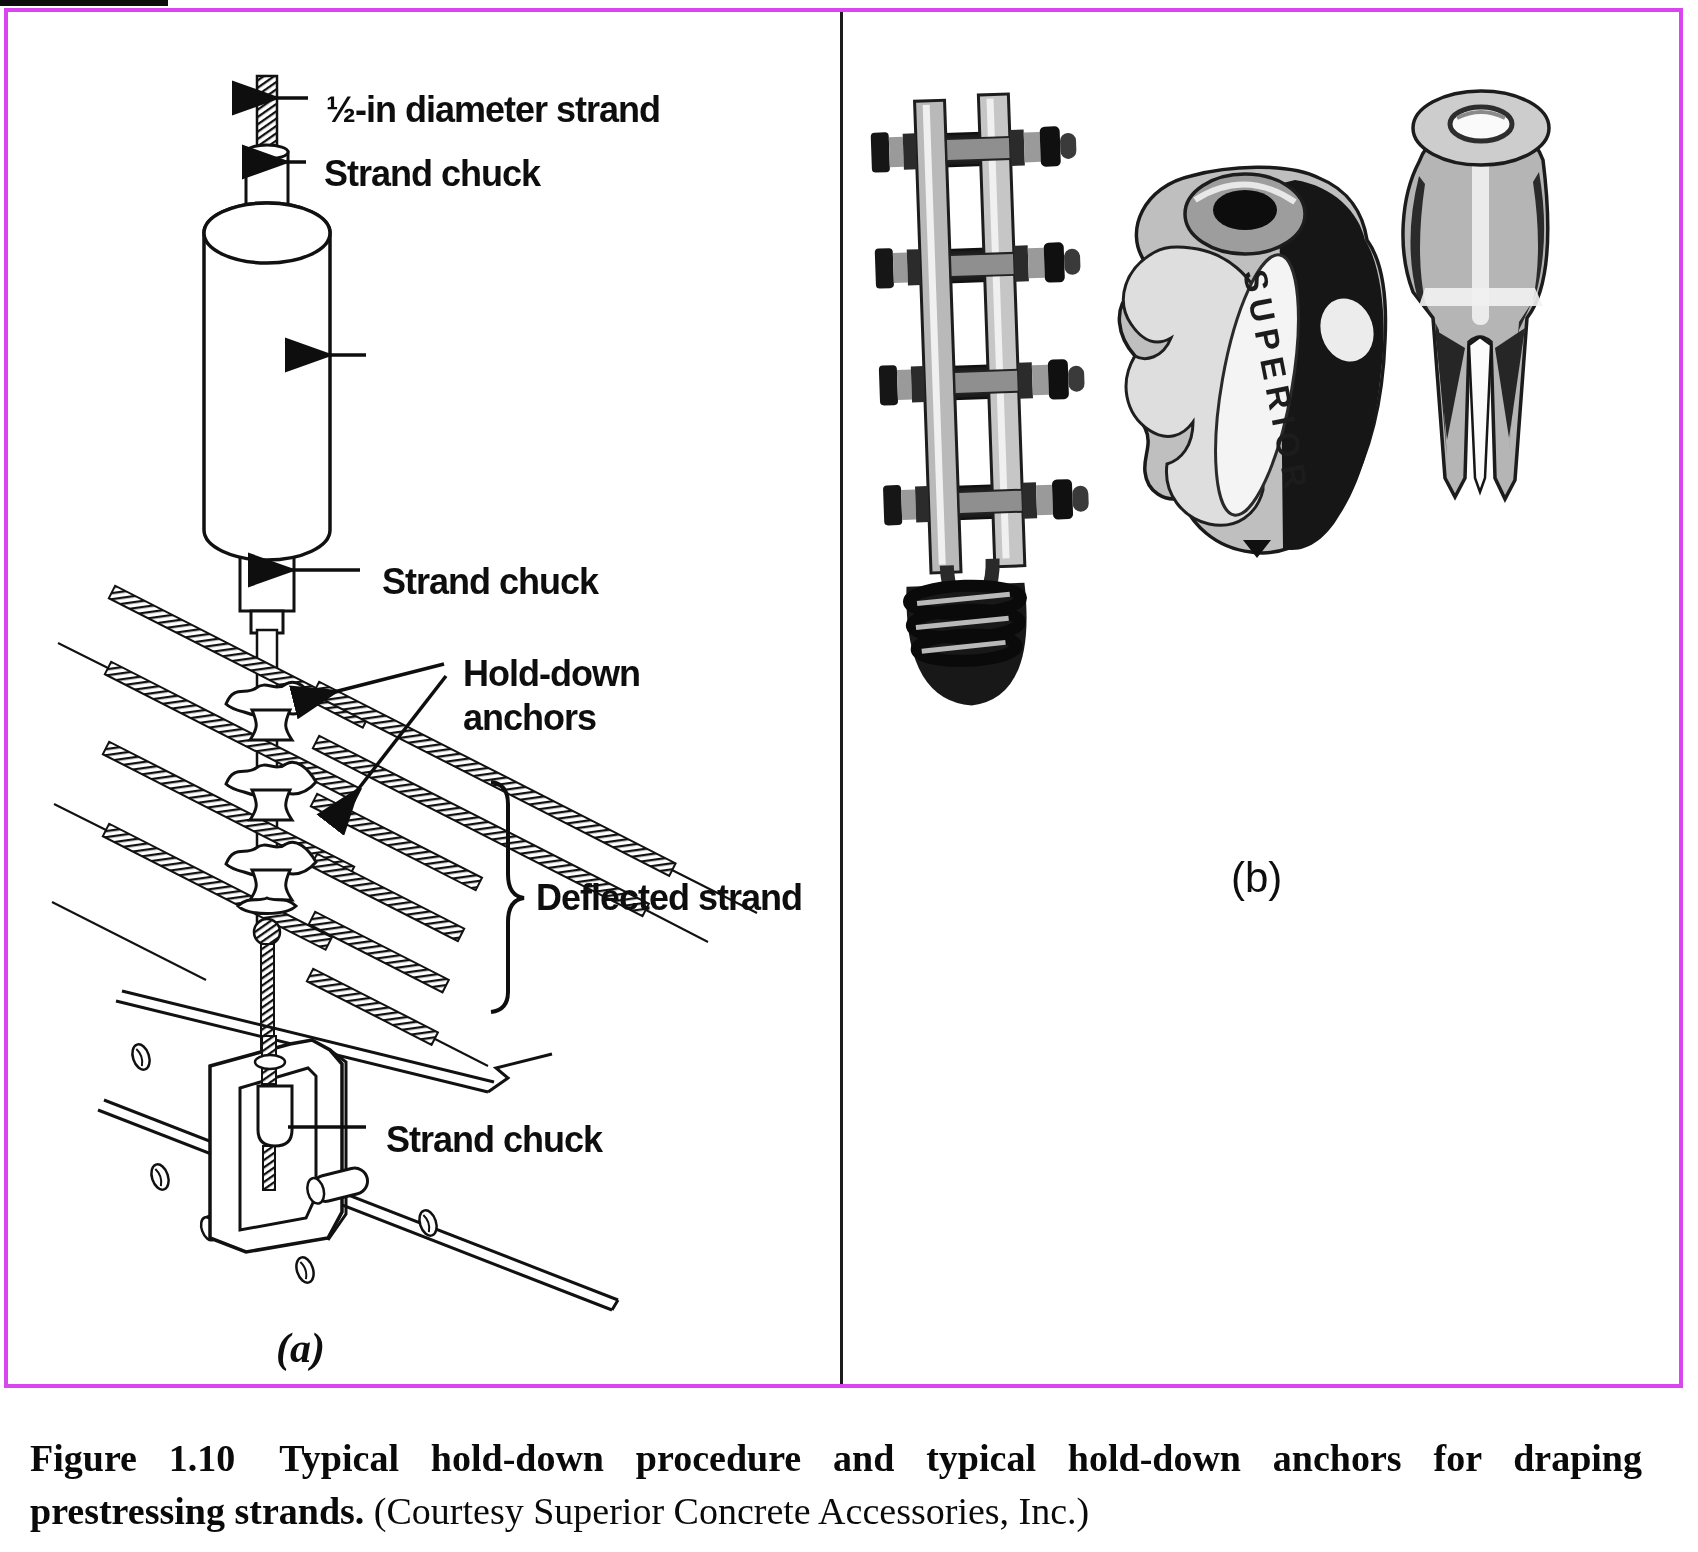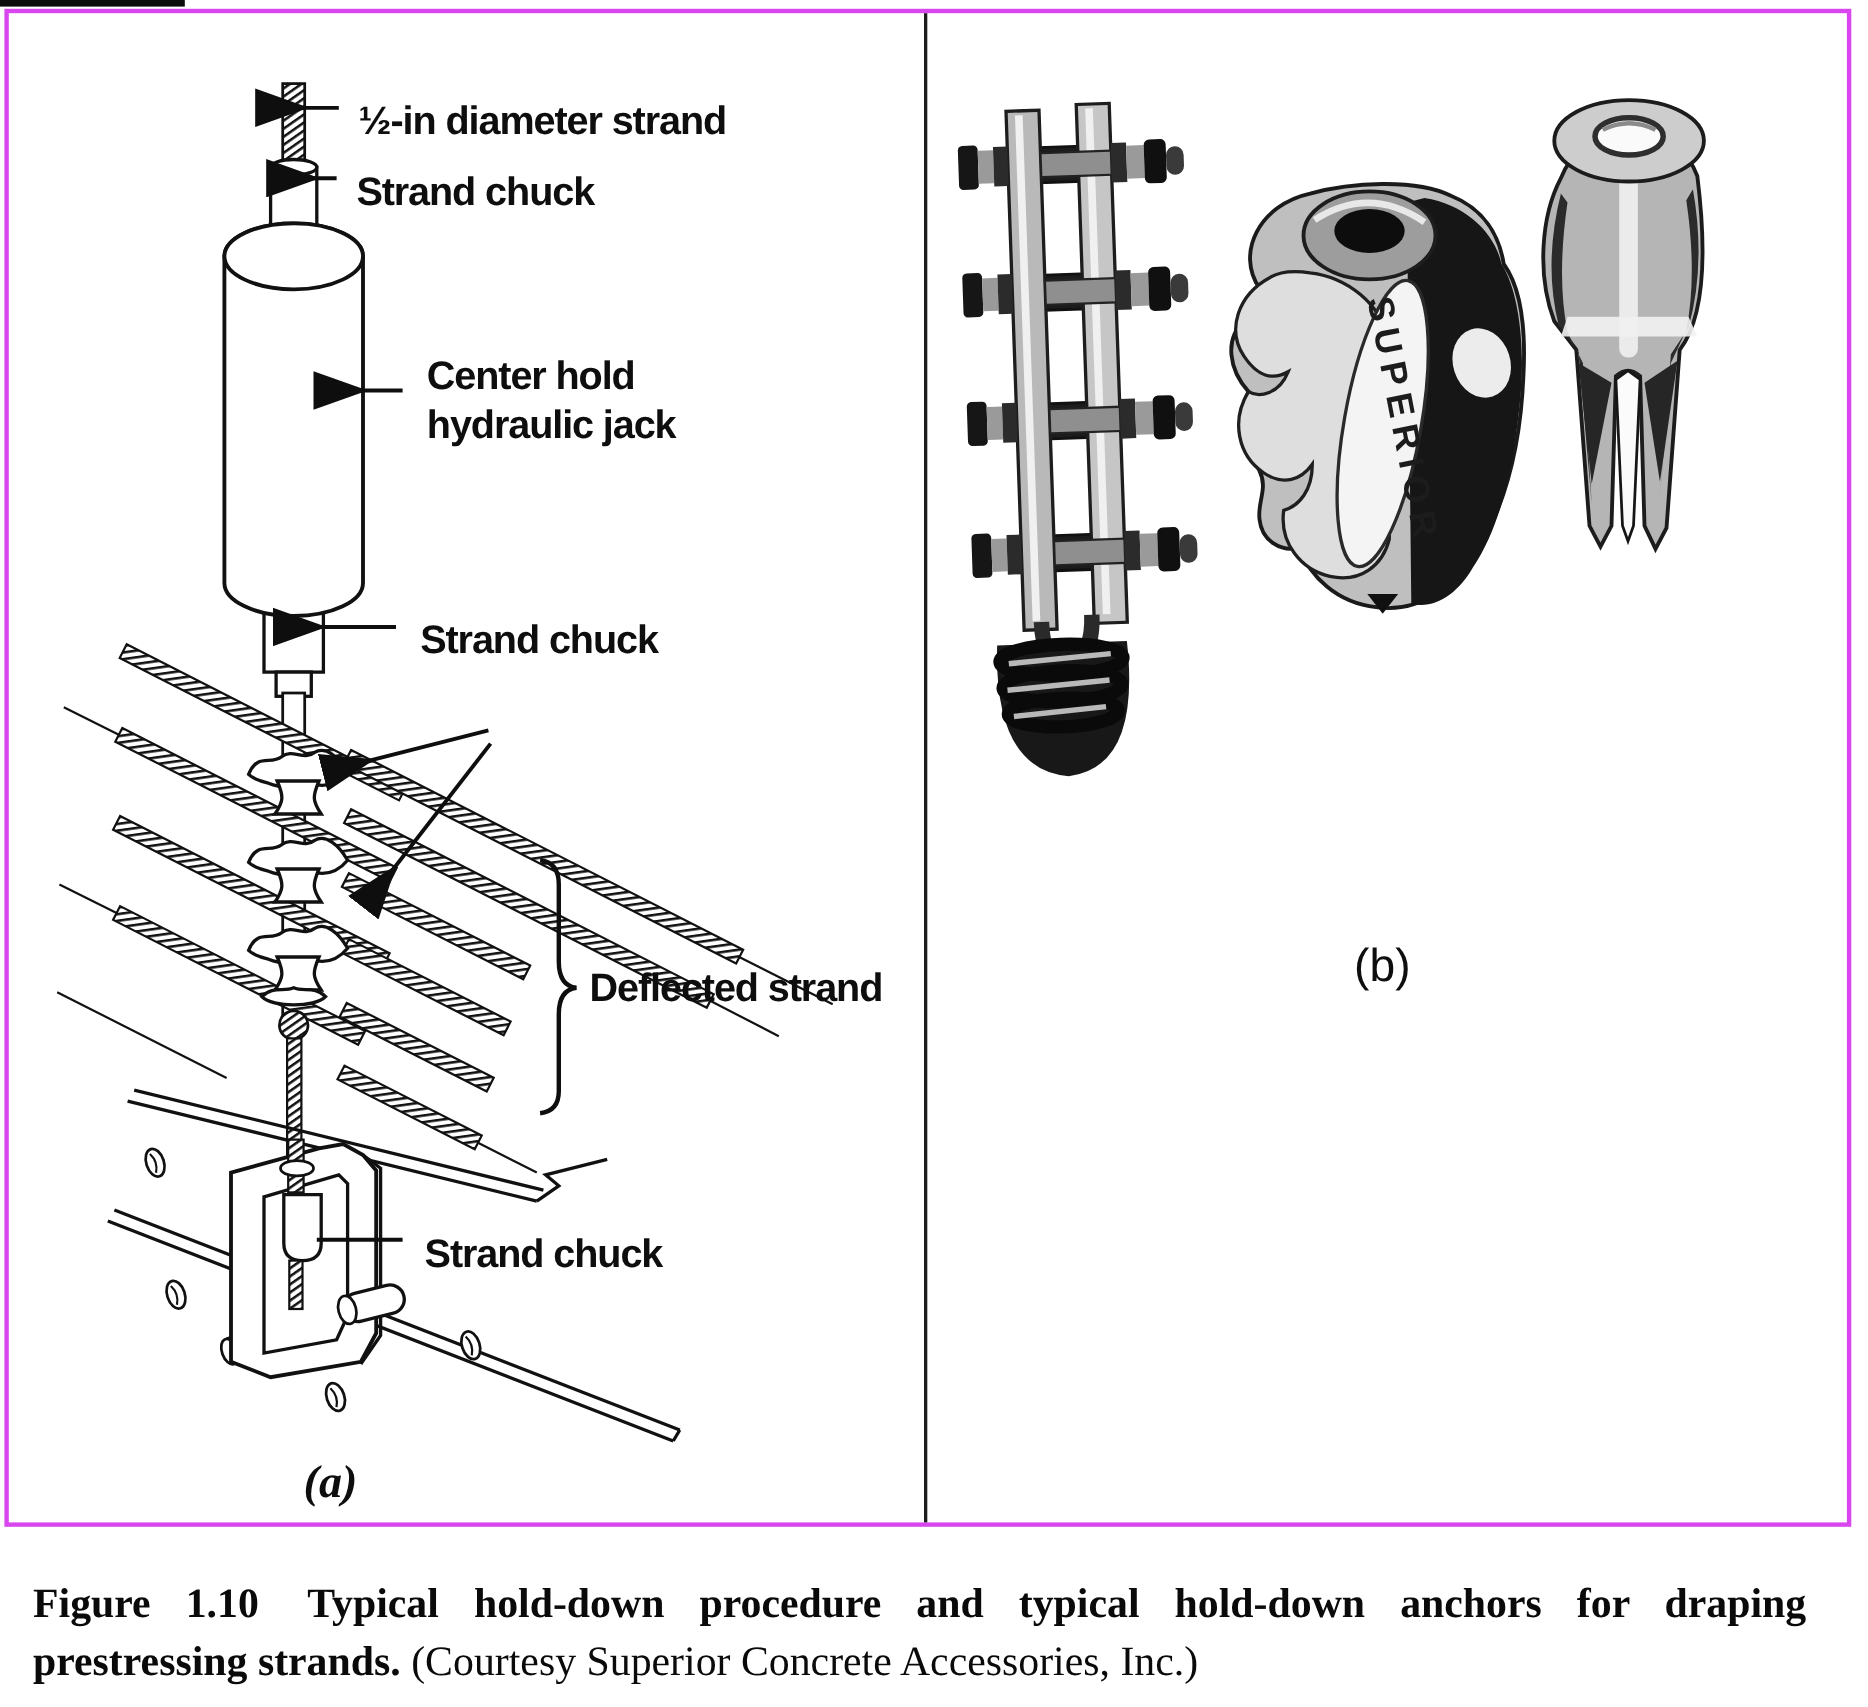--- a/index.html
+++ b/index.html
@@ -186,26 +186,26 @@
 
         <path d="M497,782 Q514,784 514,804 L514,874 Q514,896 530,898 Q514,900 514,922 L514,992 Q514,1010 497,1012" fill="none" stroke="#0e0e0e" stroke-width="4"></path>
       </svg>
 
       <div class="lbl" style="left:318px;top:76px">
         <span>½-in diameter strand</span>
       </div>
       <div class="lbl" style="left:316px;top:140px">
         <span>Strand chuck</span>
       </div>
-      <div class="lbl" style="left:380px;top:308px">
-        <span>Center hold</span>
-        <span>hydraulic jack</span>
-      </div>
       <div class="lbl" style="left:374px;top:548px">
         <span>Strand chuck</span>
+      </div>
+      <div class="lbl" style="left:455px;top:640px">
+        <span>Hold-down</span>
+        <span>anchors</span>
       </div>
       <div class="lbl" style="left:528px;top:864px">
         <span>Deflected strand</span>
       </div>
       <div class="lbl" style="left:378px;top:1106px">
         <span>Strand chuck</span>
       </div>
       <div class="sub-a">(a)</div>
     </div>
 

